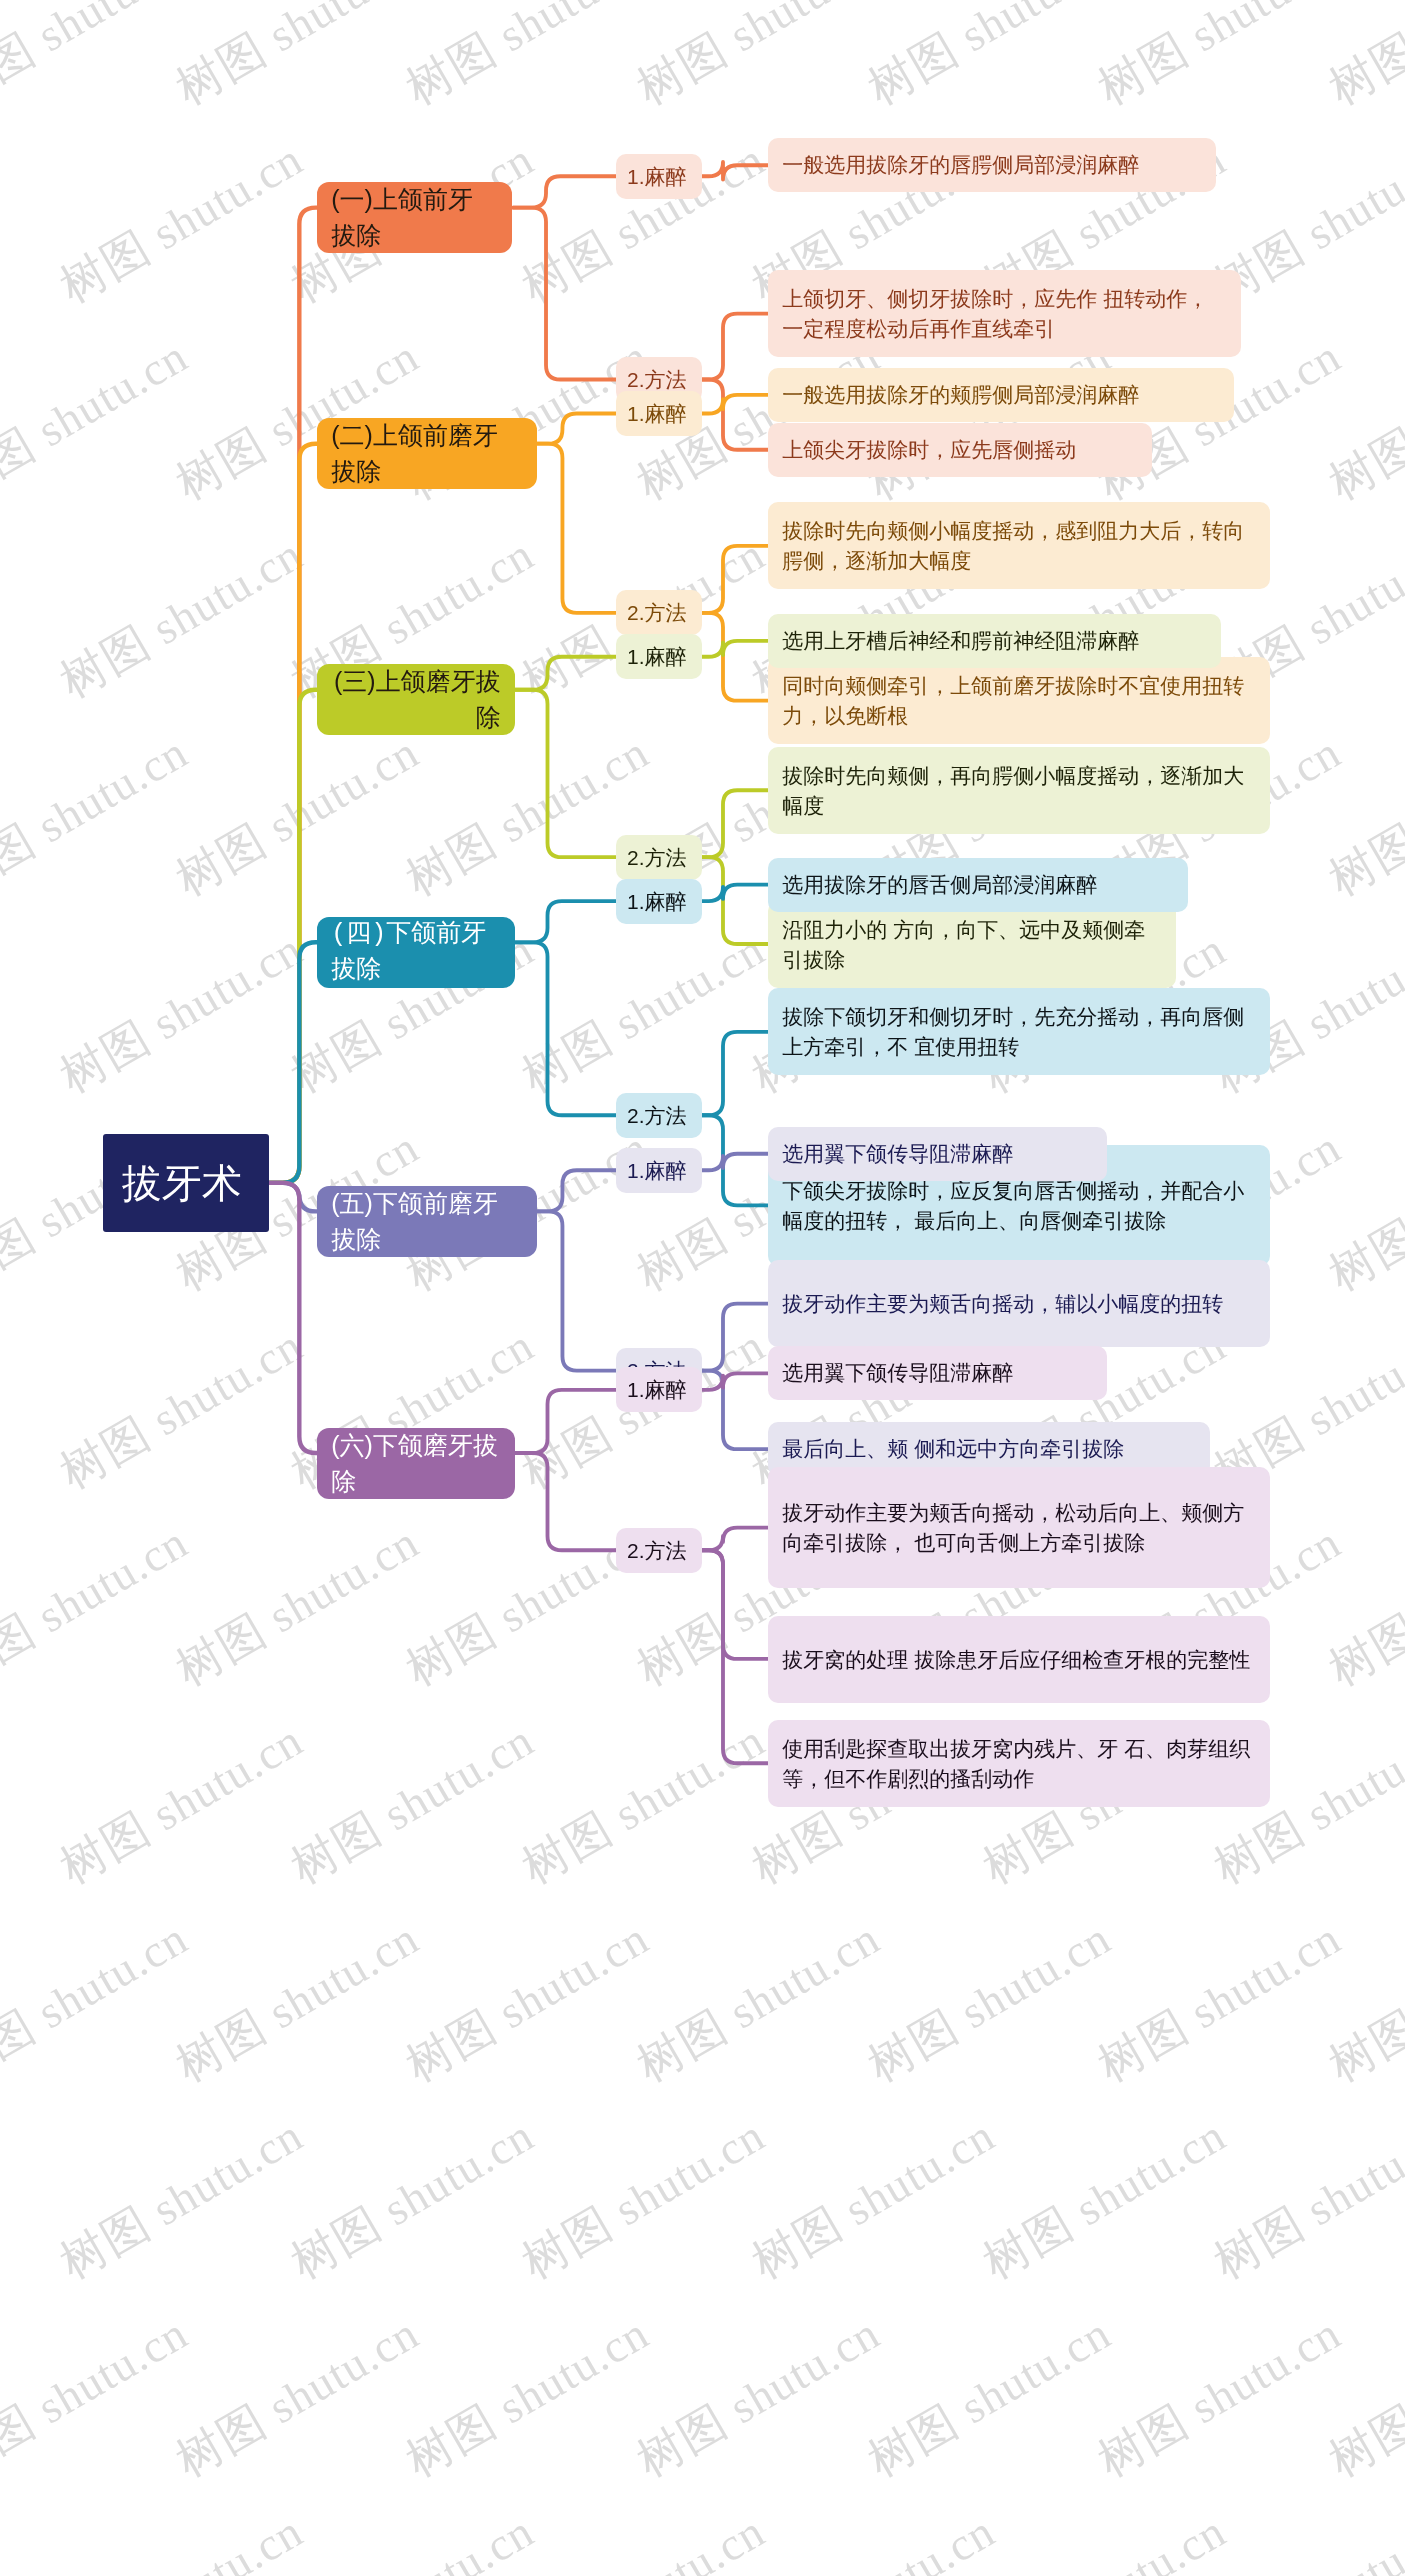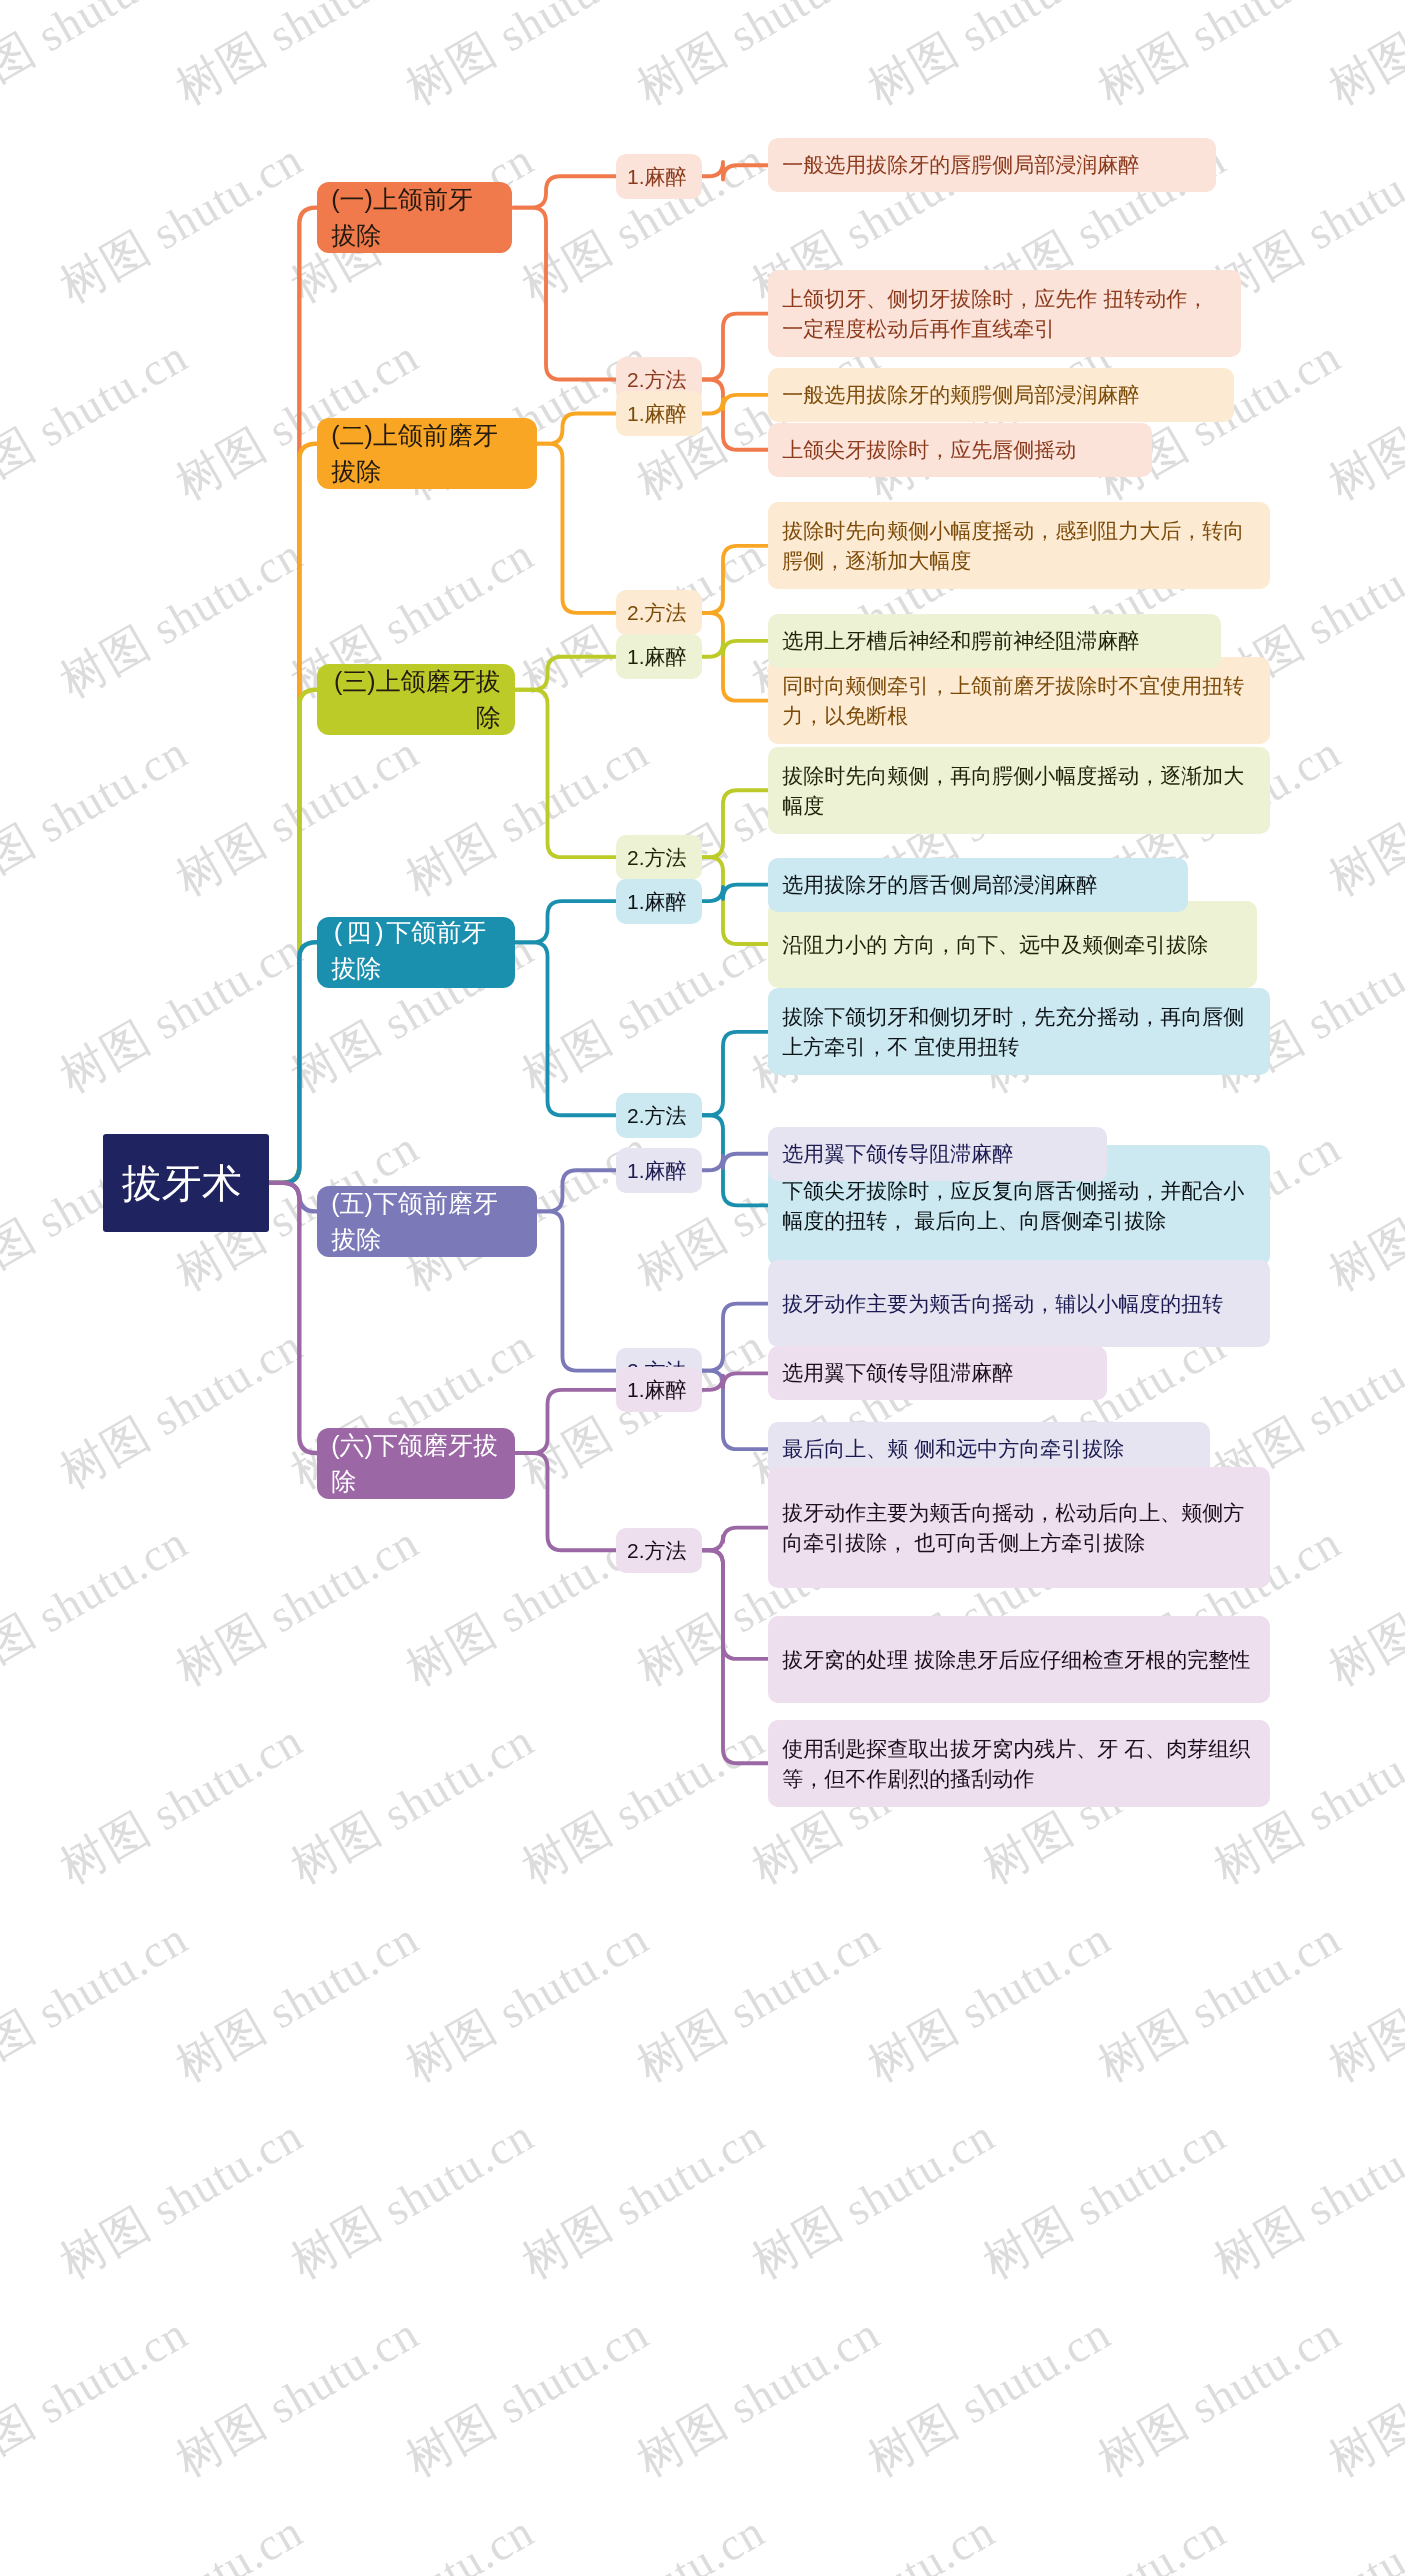--- a/index.html
+++ b/index.html
@@ -308,21 +308,21 @@
         </div>
         <div class="node leaf" style="left: 768px; top: 614px; width: 453px; min-height: 54px; background: rgb(237, 242, 213); color: rgb(29, 34, 8);">
           <span class="txt">选用上牙槽后神经和腭前神经阻滞麻醉</span>
         </div>
         <div class="node lvl2" style="left: 616px; top: 835px; width: 86px; min-height: 45px; background: rgb(237, 242, 213); color: rgb(29, 34, 8);">
           <span class="txt">2.方法</span>
         </div>
         <div class="node leaf" style="left: 768px; top: 747px; width: 502px; min-height: 87px; background: rgb(237, 242, 213); color: rgb(29, 34, 8);">
           <span class="txt">拔除时先向颊侧，再向腭侧小幅度摇动，逐渐加大幅度</span>
         </div>
-        <div class="node leaf" style="left: 768px; top: 901px; width: 489px; min-height: 87px; background: rgb(237, 242, 213); color: rgb(29, 34, 8);">
+        <div class="node leaf" style="left: 768px; top: 901px; width: 408px; min-height: 87px; background: rgb(237, 242, 213); color: rgb(29, 34, 8);">
           <span class="txt">沿阻力小的 方向，向下、远中及颊侧牵引拔除</span>
         </div>
       </div>
       <div class="b4" style="position: absolute; left: 0px; top: 0px; width: 100%; height: 100%;">
         <div class="node lvl1" style="left: 317px; top: 917px; width: 198px; min-height: 51px; background: rgb(27, 143, 174); font-family: Liberation Mono, monospace;">
           <span class="txt">(四)下颌前牙拔除</span>
         </div>
         <div class="node lvl2" style="left: 616px; top: 879px; width: 86px; min-height: 45px; background: rgb(204, 232, 241); color: rgb(13, 20, 24);">
           <span class="txt">1.麻醉</span>
         </div>

